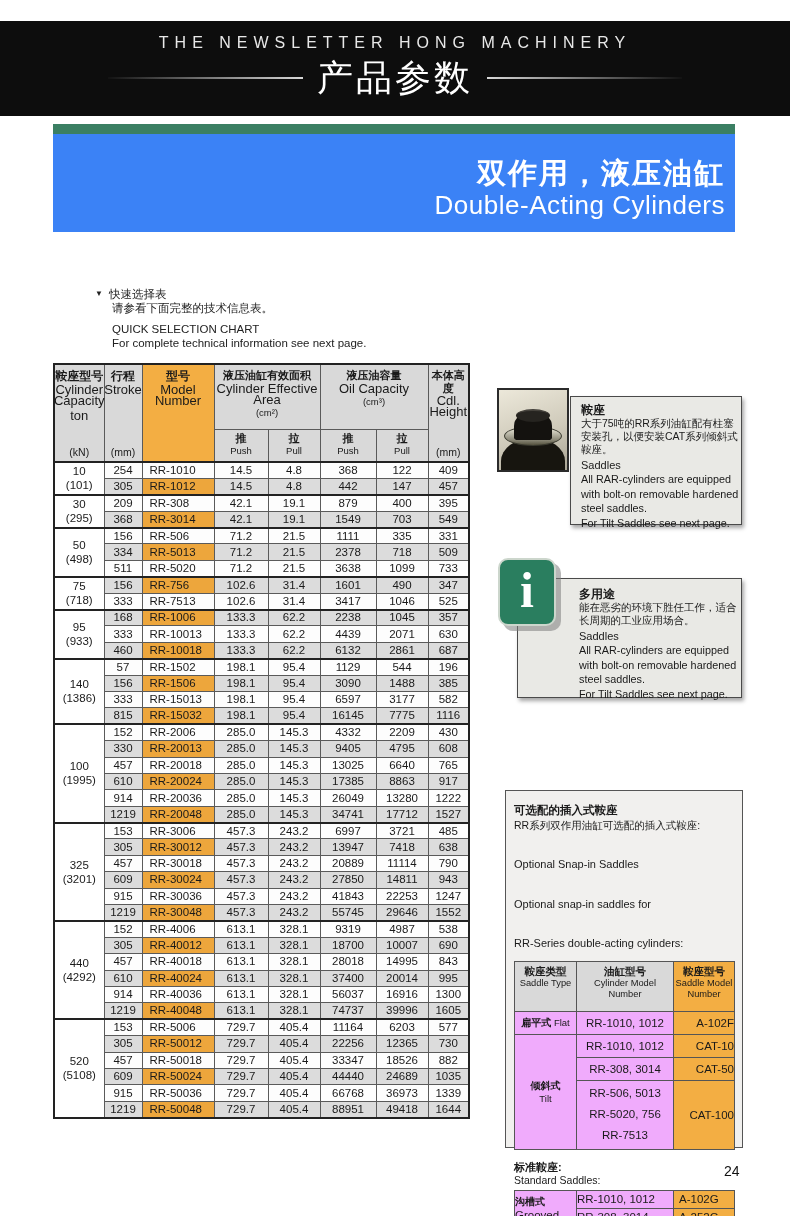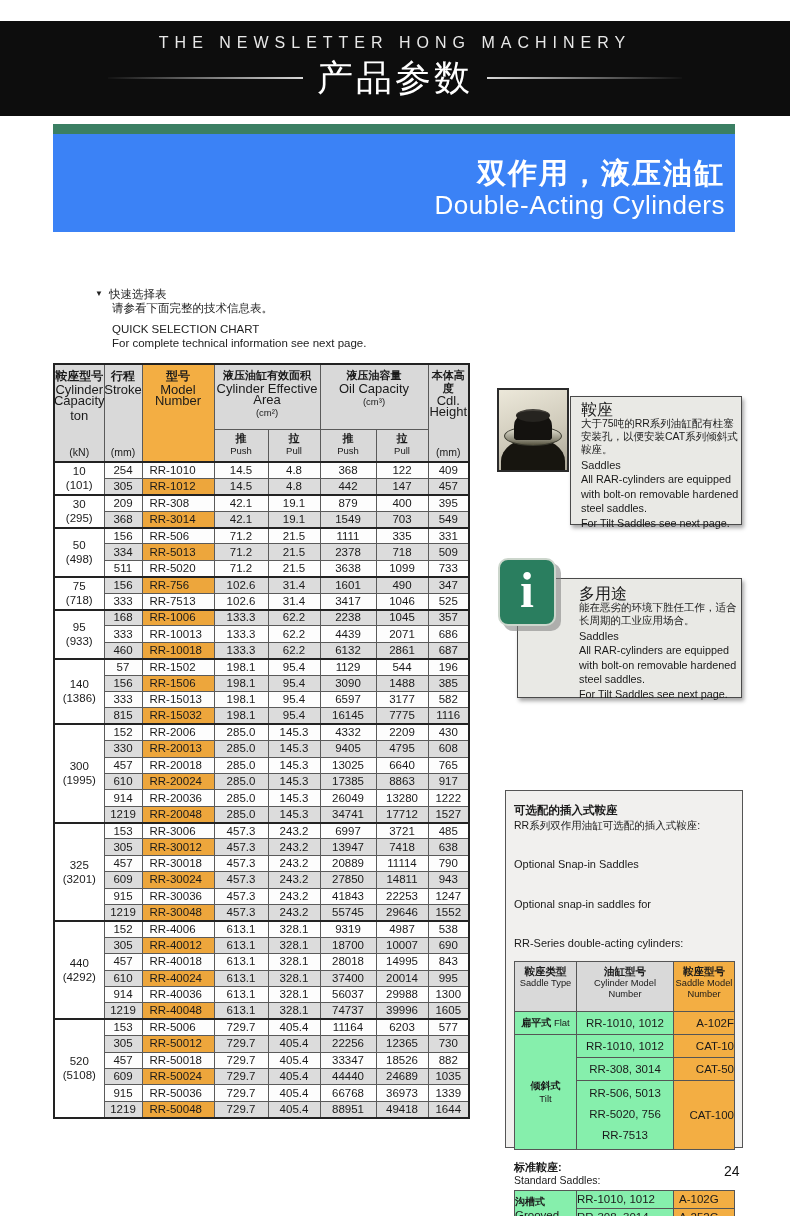--- a/index.html
+++ b/index.html
@@ -58,40 +58,40 @@
   .cyl-body{position:absolute;bottom:-10px;left:2px;width:64px;height:42px;background:#17150f;
             border-radius:50% 50% 0 0/55% 55% 0 0;}
   .cyl-ring{position:absolute;bottom:24px;left:5px;width:58px;height:20px;border-radius:50%;
             background:linear-gradient(180deg,#f0eee0,#8e8b7a 70%,#55523f);border:1px solid #3a3a2f;box-sizing:border-box;}
   .cyl-cap{position:absolute;bottom:30px;left:15px;width:38px;height:28px;background:#14120f;
            border-radius:45% 45% 10% 10%/50% 50% 10% 10%;}
   .cyl-cap-top{position:absolute;bottom:48px;left:17px;width:34px;height:13px;border-radius:50%;
                background:#262420;border-top:2px solid #45423c;box-sizing:border-box;}
   .side-box{background:#e9e9e5;border:1px solid #4a4a4a;box-shadow:2px 3px 4px rgba(0,0,0,.35);box-sizing:border-box;}
   .saddle-box{position:absolute;left:570px;top:396px;width:172px;height:129px;padding:6px 3px 0 10px;z-index:2;}
-  .bx-title-zh{font-size:16px;font-weight:normal;line-height:14px;}
+  .bx-title-zh{font-size:12px;font-weight:bold;line-height:14px;}
   .bx-zh{font-size:10.5px;line-height:13px;white-space:nowrap;}
   .bx-en-t{font-size:11px;line-height:14px;margin-top:2px;}
   .bx-en{font-size:10.8px;line-height:14.5px;white-space:nowrap;}
 
   
   .info-icon{position:absolute;left:498px;top:558px;width:58px;height:68px;background:#2a7e5f;
              border:2px solid #ccd6cc;border-radius:10px;box-shadow:5px 5px 0 rgba(125,125,125,.55);
              z-index:3;box-sizing:border-box;text-align:center;}
   .info-i{font-family:"Liberation Serif",serif;font-weight:bold;font-size:50px;color:#fff;line-height:60px;}
   .info-box{position:absolute;left:517px;top:578px;width:225px;height:120px;padding:8px 3px 0 61px;z-index:2;}
 
   
   .optional-box{position:absolute;left:505px;top:790px;width:238px;height:358px;background:#f1f0ee;
                 border:1px solid #555;box-sizing:border-box;padding:12px 8px 0 8px;}
   .opt-title{font-size:11.5px;font-weight:bold;line-height:15px;}
   .opt-zh{font-size:10.5px;line-height:15px;white-space:nowrap;}
   .opt-en{font-size:11px;line-height:15.5px;margin-top:24px;}
   .opt-table,.std-table{border-collapse:collapse;table-layout:fixed;width:220px;margin-top:9px;}
-  .opt-table th,.opt-table td,.std-table th,.std-table td{border:1px solid #555;padding:0;box-sizing:border-box;background:#86efac;}
+  .opt-table th,.opt-table td,.std-table th,.std-table td{border:1px solid #555;padding:0;box-sizing:border-box;background:#f0abfc;}
   .opt-table th{background:#d9d9d9;font-weight:normal;height:50px;vertical-align:top;padding-top:3px;}
   .t-zh{font-size:10.5px;font-weight:bold;line-height:13px;text-align:center;}
   .t-en{font-size:9.3px;line-height:11px;text-align:center;}
   .opt-table td{height:23px;font-size:11.5px;text-align:center;}
   td.type-cell{font-size:9.5px;text-align:center;}
   td.type-cell b{font-size:10px;}
   td.saddle-cell{background:#f3ae43 !important;text-align:right;padding-left:5px;font-size:11.5px;}
   td.multi{height:69px;}
   td.multi div{line-height:21px;}
   .std-head{margin-top:10px;}
@@ -316,21 +316,21 @@
           <td>1045</td>
           <td>357</td>
         </tr>
         <tr class="norm">
           <td>333</td>
           <td class="c-model">RR-10013</td>
           <td>133.3</td>
           <td>62.2</td>
           <td>4439</td>
           <td>2071</td>
-          <td>686</td>
+          <td>630</td>
         </tr>
         <tr class="alt">
           <td>460</td>
           <td class="c-model">RR-10018</td>
           <td>133.3</td>
           <td>62.2</td>
           <td>6132</td>
           <td>2861</td>
           <td>687</td>
         </tr>
@@ -369,21 +369,21 @@
           <td>815</td>
           <td class="c-model">RR-15032</td>
           <td>198.1</td>
           <td>95.4</td>
           <td>16145</td>
           <td>7775</td>
           <td>1116</td>
         </tr>
         <tr class="norm group-start">
           <td class="cap-cell" rowspan="6">
-            <div>300</div>
+            <div>100</div>
             <div>(1995)</div>
           </td>
           <td>152</td>
           <td class="c-model">RR-2006</td>
           <td>285.0</td>
           <td>145.3</td>
           <td>4332</td>
           <td>2209</td>
           <td>430</td>
         </tr>
@@ -529,21 +529,21 @@
           <td>37400</td>
           <td>20014</td>
           <td>995</td>
         </tr>
         <tr class="norm">
           <td>914</td>
           <td class="c-model">RR-40036</td>
           <td>613.1</td>
           <td>328.1</td>
           <td>56037</td>
-          <td>29988</td>
+          <td>16916</td>
           <td>1300</td>
         </tr>
         <tr class="alt">
           <td>1219</td>
           <td class="c-model">RR-40048</td>
           <td>613.1</td>
           <td>328.1</td>
           <td>74737</td>
           <td>39996</td>
           <td>1605</td>

